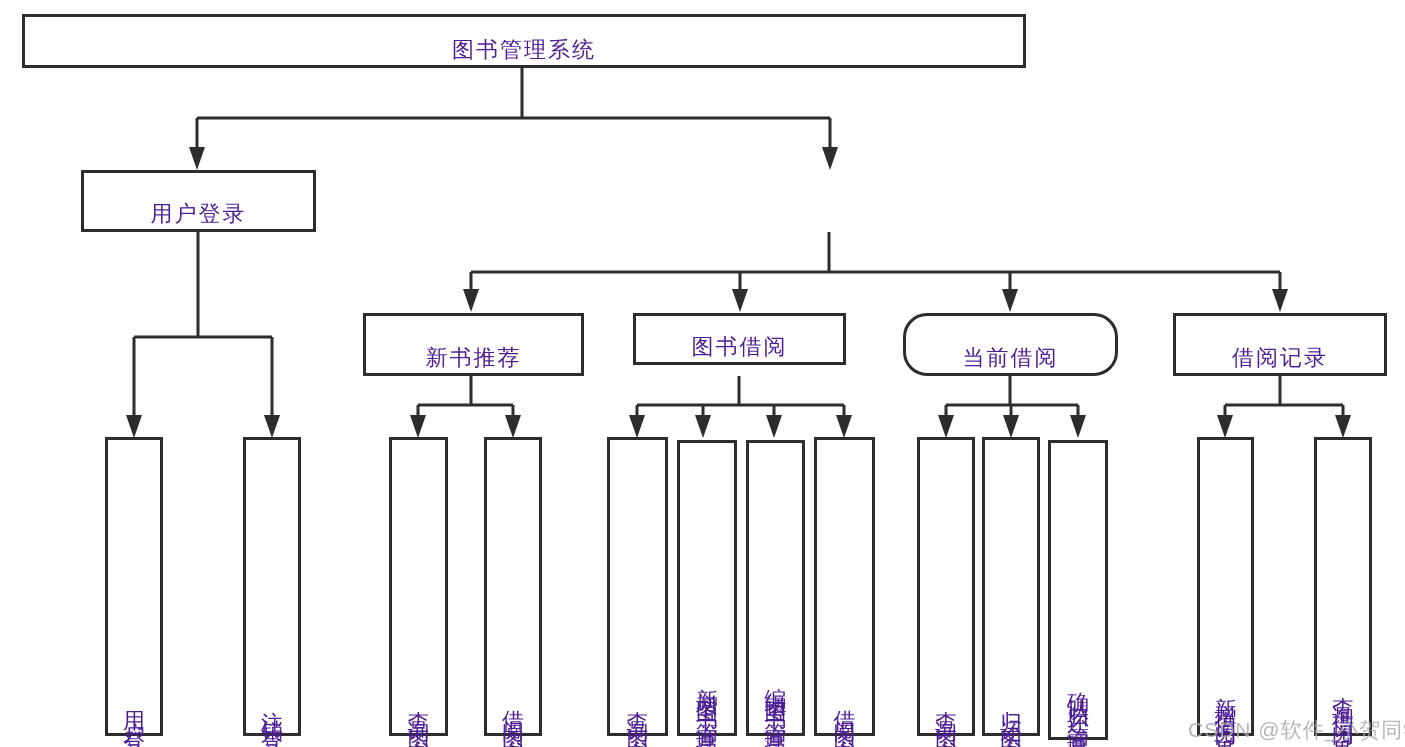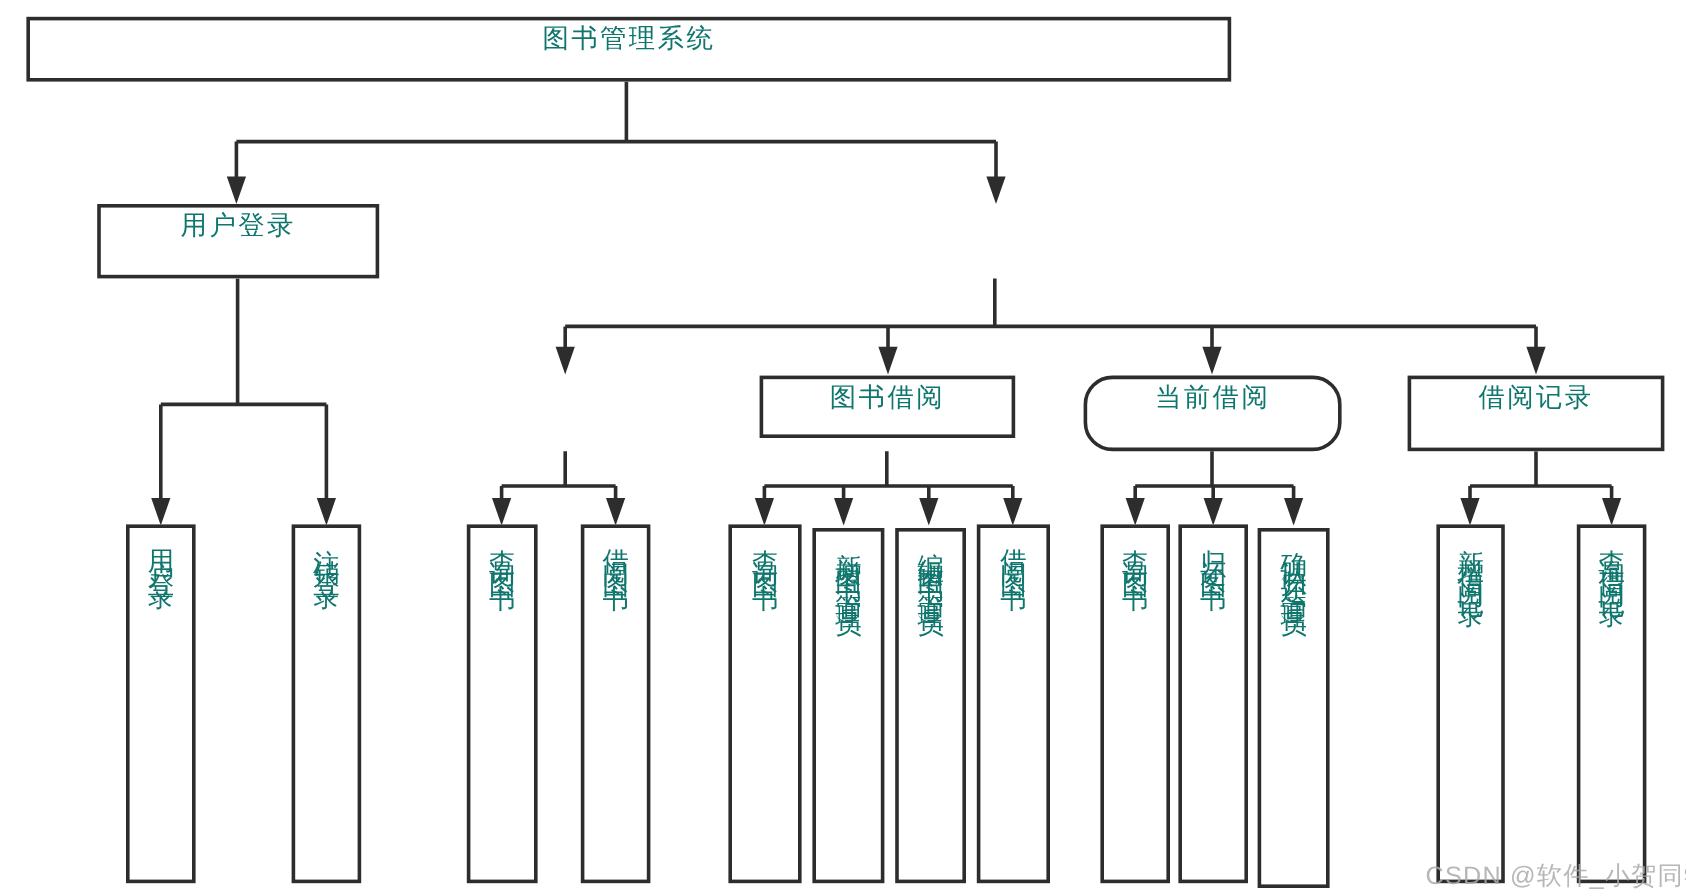--- a/index.html
+++ b/index.html
@@ -15,23 +15,23 @@
     position: absolute;
     left: 0; top: 0;
     z-index: 1;
     pointer-events: none;
   }
   .hbox, .vbox {
     position: absolute;
     box-sizing: border-box;
     border: 3px solid #2d2d2d;
     background: #ffffff;
-    color: #0f766e;
+    color: #4c1d95;
     display: flex;
-    align-items: flex-start;
+    align-items: flex-end;
     justify-content: center;
     z-index: 2;
   }
   .hbox {
     font-size: 22px;
     letter-spacing: 2px;
     white-space: nowrap;
   }
   .vbox span {
     writing-mode: vertical-rl;
@@ -93,20 +93,23 @@
   </svg>
 
   <div class="hbox" style="left:22px; top:14px; width:1004px; height:54px;">
     <span>图书管理系统</span>
   </div>
 
   <div class="hbox" style="left:81px; top:170px; width:235px; height:62px;">
     <span>用户登录</span>
   </div>
 
+  <div class="hbox" style="left:363px; top:313px; width:221px; height:63px;">
+    <span>新书推荐</span>
+  </div>
   <div class="hbox" style="left:633px; top:313px; width:213px; height:52px;">
     <span>图书借阅</span>
   </div>
   <div class="hbox" style="left:903px; top:313px; width:215px; height:63px;border-radius:24px;">
     <span>当前借阅</span>
   </div>
   <div class="hbox" style="left:1173px; top:313px; width:214px; height:63px;">
     <span>借阅记录</span>
   </div>
 

